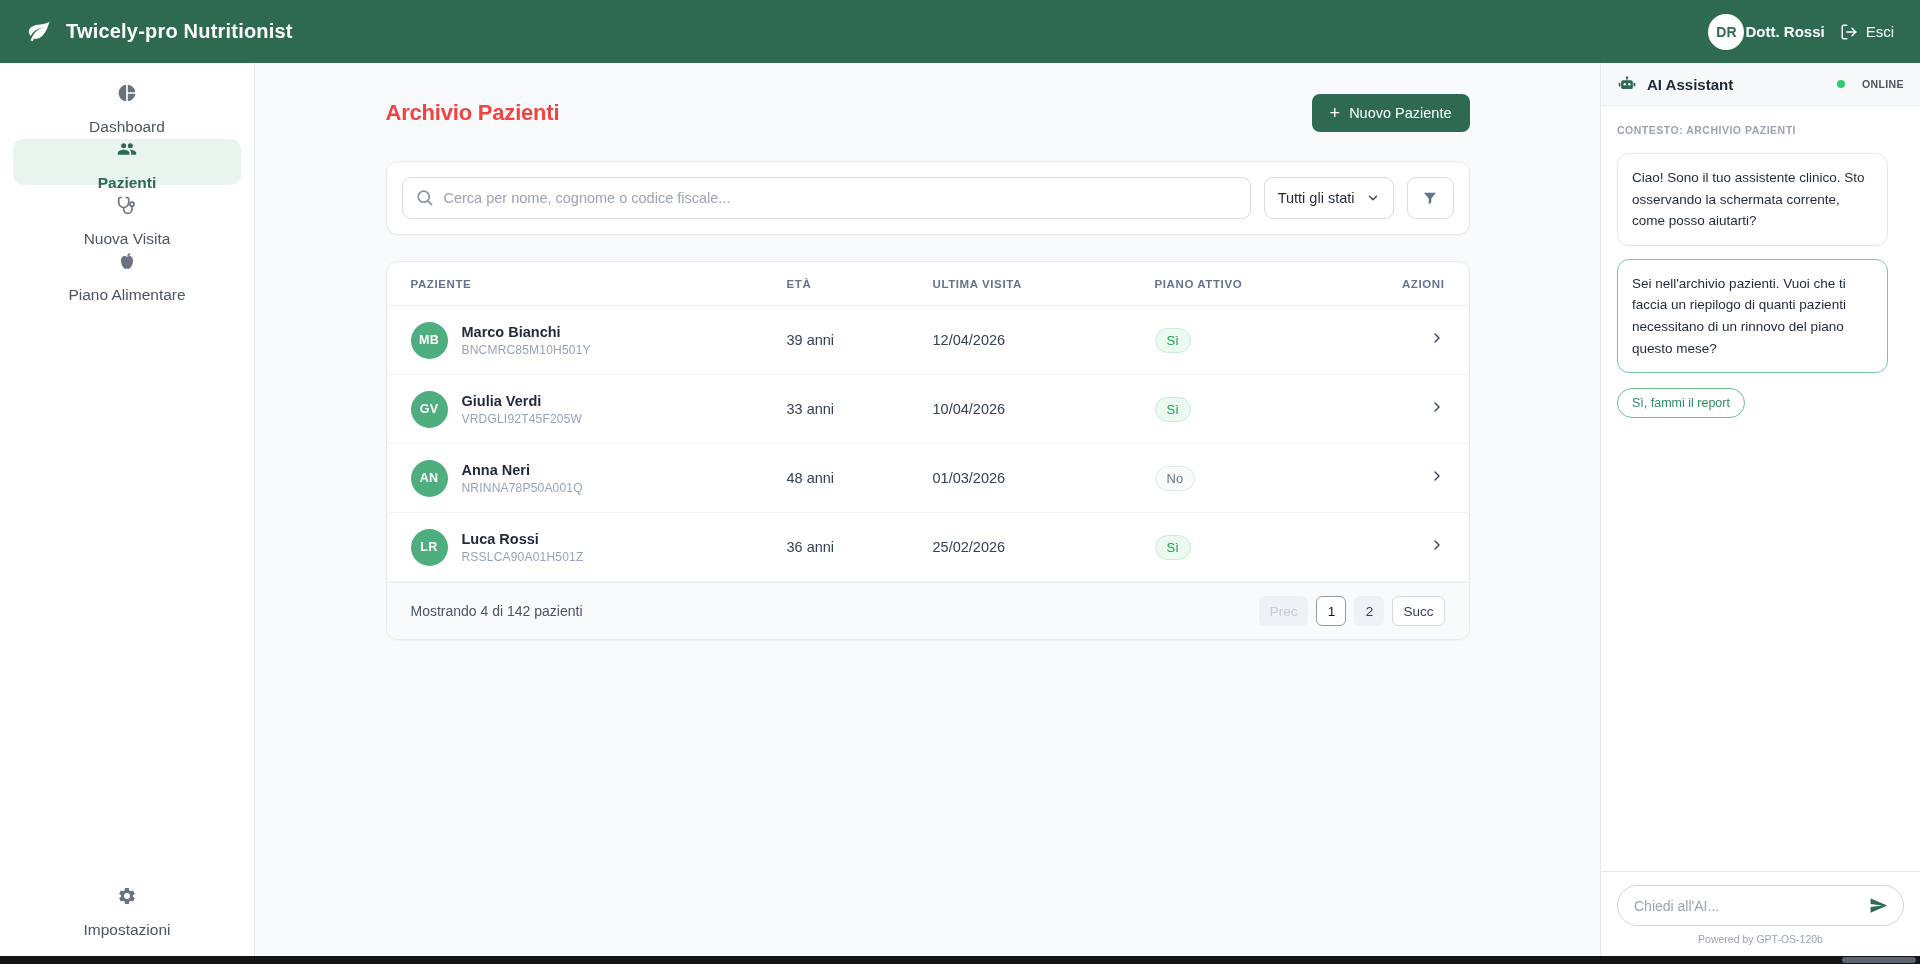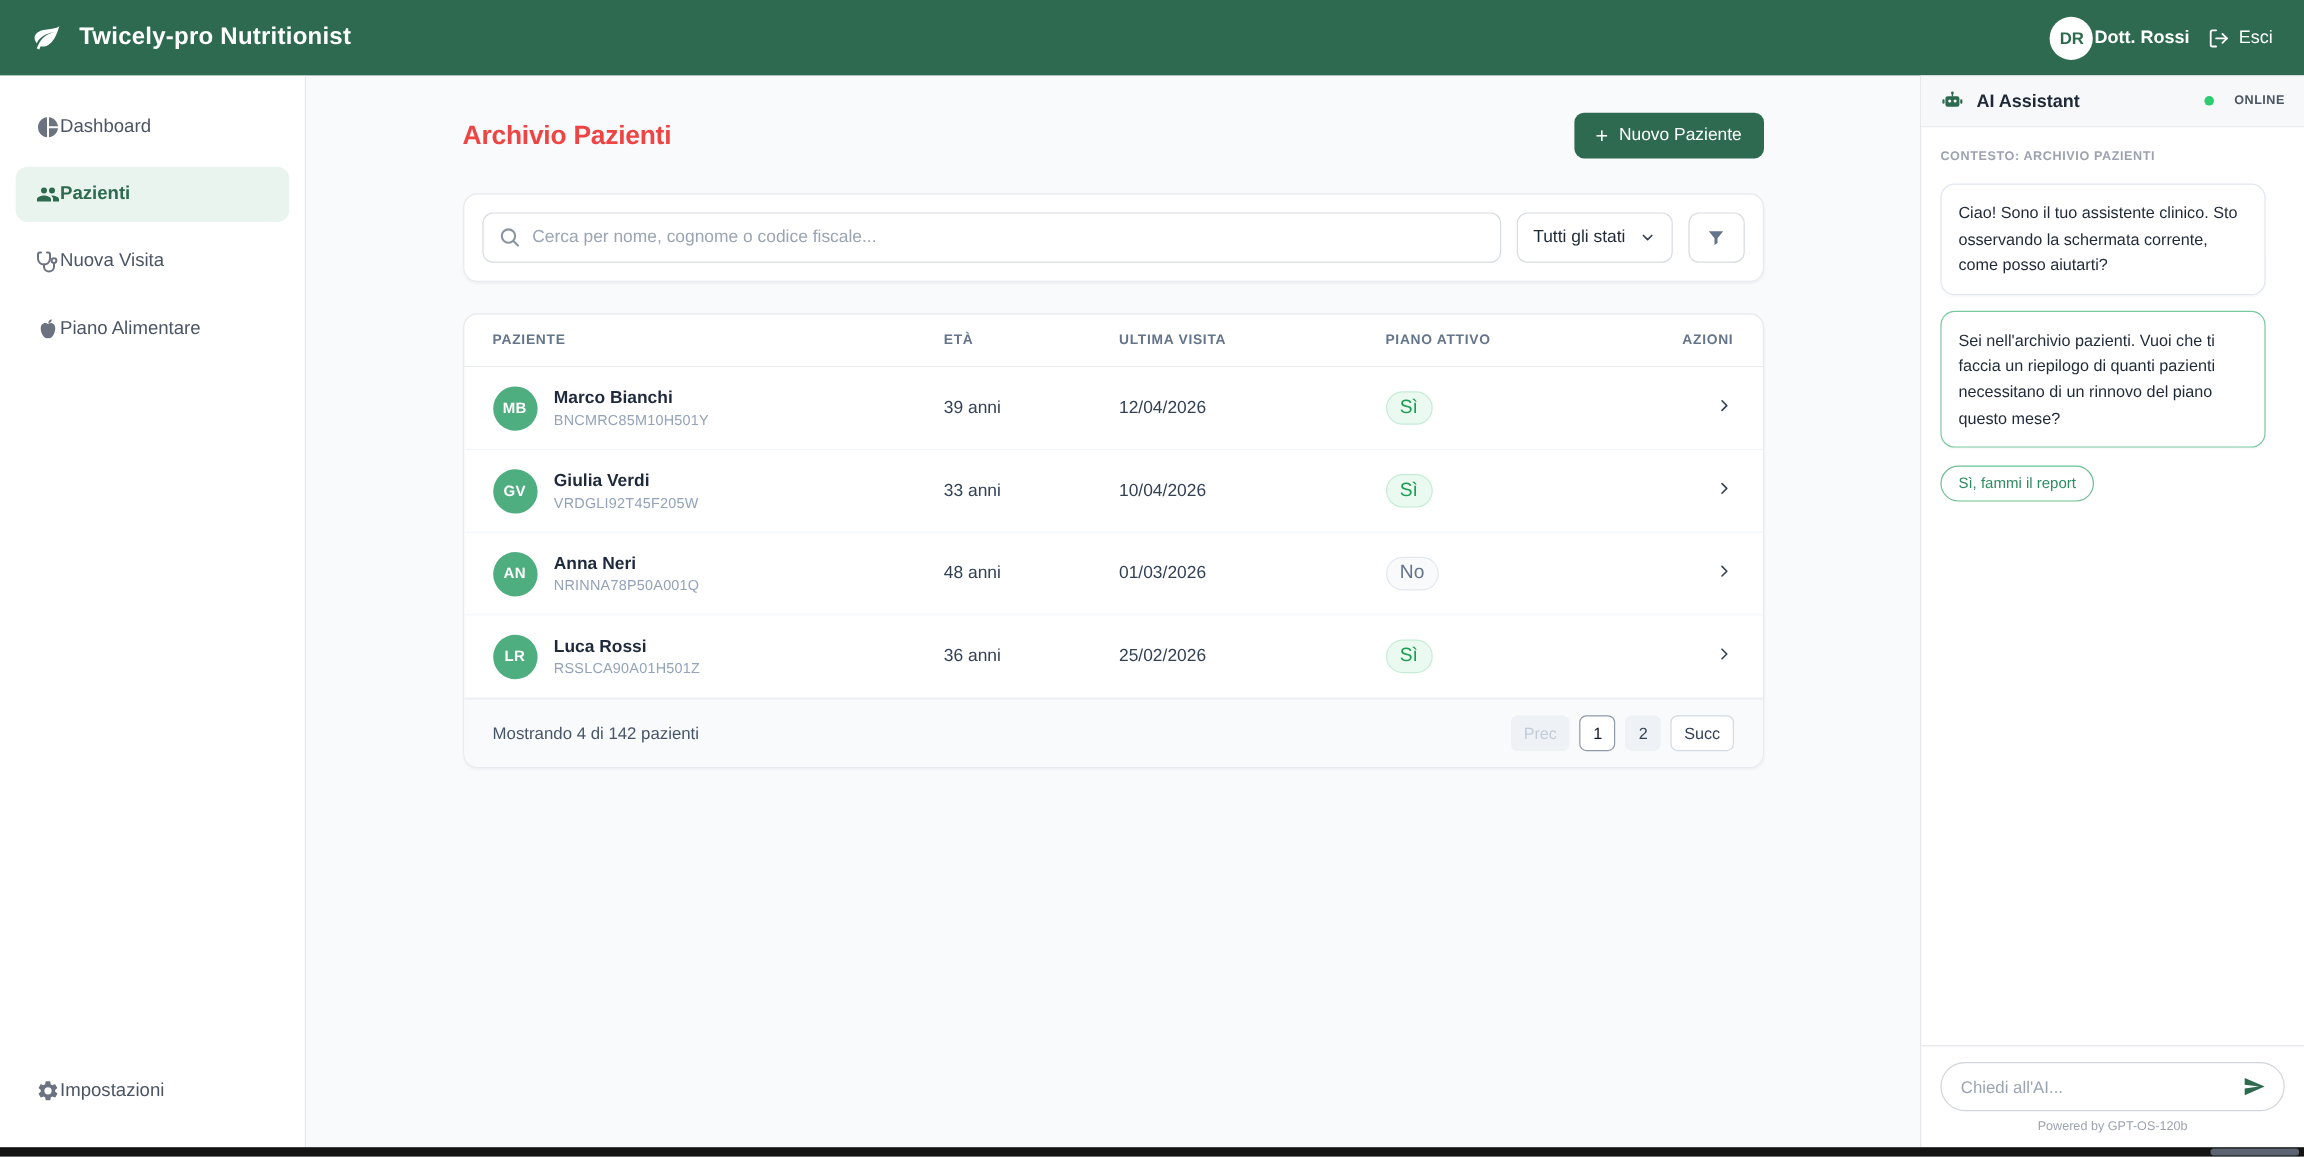--- a/index.html
+++ b/index.html
@@ -19,22 +19,22 @@
   .username { font-weight:600; font-size:15px; }
   .logout { display:flex; align-items:center; gap:8px; font-size:15px; margin-left:14px; cursor:pointer; }
   .logout svg { width:18px; height:18px; }
 
   
   .body { flex:1; display:flex; min-height:0; }
 
   
   .sidebar { width:255px; background:#fff; border-right:1px solid #e5e7eb;
     display:flex; flex-direction:column; padding:20px 13px 14px; }
-  .nav-item { display:flex; align-items:center; height:46px; padding:0 17px;
-    border-radius:10px; color:#4b5563; font-size:15.5px; margin-bottom:10px; cursor:pointer; }
+  .nav-item { display:flex; align-items:center; gap:15px; height:46px; padding:0 17px;
+    border-radius:10px; color:#4b5563; font-size:15.5px; margin-bottom:10px; cursor:pointer;flex-direction:column; }
   .nav-item .nicon { width:20px; height:20px; color:#6b7280; display:flex; }
   .nav-item .nicon svg { width:20px; height:20px; }
   .nav-item.active { background:#e9f4ee; color:#2d6a4f; font-weight:600; }
   .nav-item.active .nicon { color:#2d6a4f; }
   .sidebar-spacer { flex:1; }
 
   
   .main { flex:1; min-width:0; background:#f8fafc; }
   .main-inner { width:1084px; margin:0 auto; padding-top:31px; }
   .main-header { display:flex; justify-content:space-between; align-items:center; margin-bottom:29px; }
@@ -65,21 +65,21 @@
   .thead { height:44px; border-bottom:1px solid #e8ecf0; }
   .th { font-size:11.5px; color:#64748b; font-weight:bold; letter-spacing:.6px; }
   .th.right { text-align:right; }
   .trow { height:69px; border-bottom:1px solid #f1f5f9; cursor:pointer; background:#fff; }
   .pcell { display:flex; align-items:center; gap:14px; }
   .row-avatar { width:37px; height:37px; border-radius:50%; background:#4fae80; color:#fff;
     font-size:12.5px; font-weight:bold; display:flex; align-items:center; justify-content:center; letter-spacing:.3px; }
   .pname { font-size:14.5px; font-weight:600; color:#1e293b; margin-bottom:3px; }
   .pcode { font-size:12px; color:#94a3b8; letter-spacing:.2px; }
   .cell { font-size:14.5px; color:#334155; }
-  .badge { display:inline-block; padding:4px 11px; border-radius:999px; font-size:16px; font-weight:500; }
+  .badge { display:inline-block; padding:4px 11px; border-radius:999px; font-size:13px; font-weight:500; }
   .badge.yes { background:#eafaf0; color:#1f9d55; border:1px solid #c6ecd7; }
   .badge.no  { background:#f8fafc; color:#64748b; border:1px solid #e2e8f0; }
   .chev { text-align:right; color:#334155; }
   .chev svg { width:16px; height:16px; }
   .tfoot { display:flex; justify-content:space-between; align-items:center; background:#f8fafc;
     border-top:1px solid #e8ecf0; padding:13px 24px; }
   .summary { font-size:14px; color:#475569; }
   .pager { display:flex; gap:8px; }
   .page-btn { min-width:30px; height:30px; padding:0 10px; border-radius:6px; font-size:13.5px;
     display:flex; align-items:center; justify-content:center; cursor:pointer; border:1px solid transparent; }

